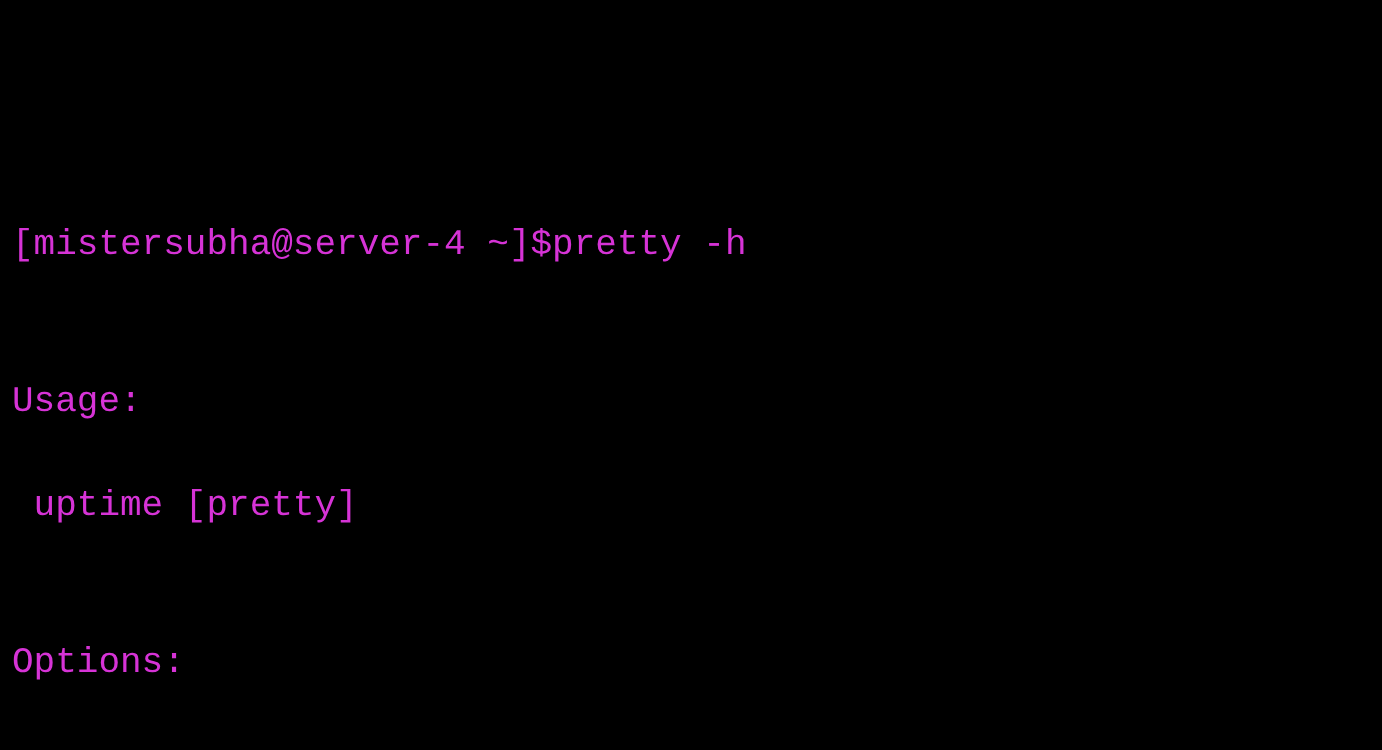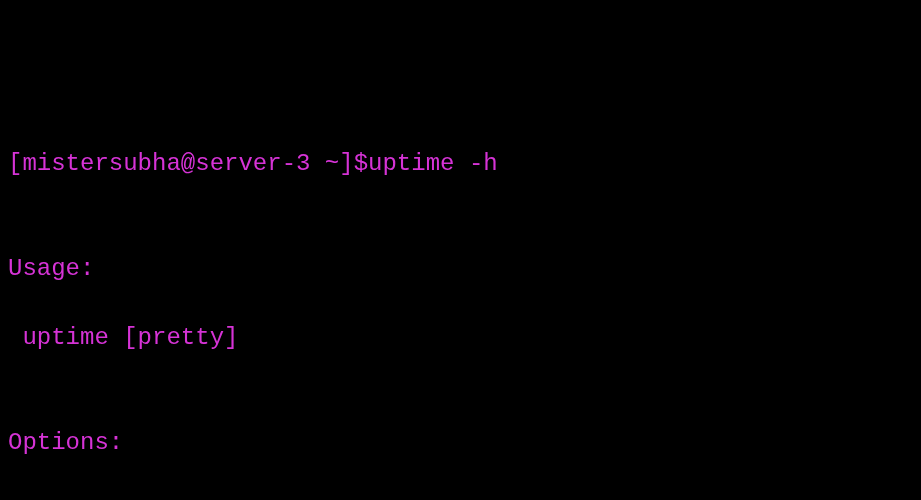--- a/index.html
+++ b/index.html
@@ -21,21 +21,21 @@
     }
     .line {
       display: block;
     }
   </style>
 </head>
 <body>
 
 
 
-<span class="line"><span>[mistersubha@server-3 ~]$</span><span>uptime -h</span></span>
+<span class="line"><span>[mistersubha@server-4 ~]$</span><span>pretty -h</span></span>
 <span class="line"></span>
 <span class="line">Usage:</span>
 <span class="line"> uptime [pretty]</span>
 <span class="line"></span>
 <span class="line">Options:</span>
 <span class="line"> -p, --pretty   show uptime in pretty format</span>
 
 
 
 <span class="line"></span>

